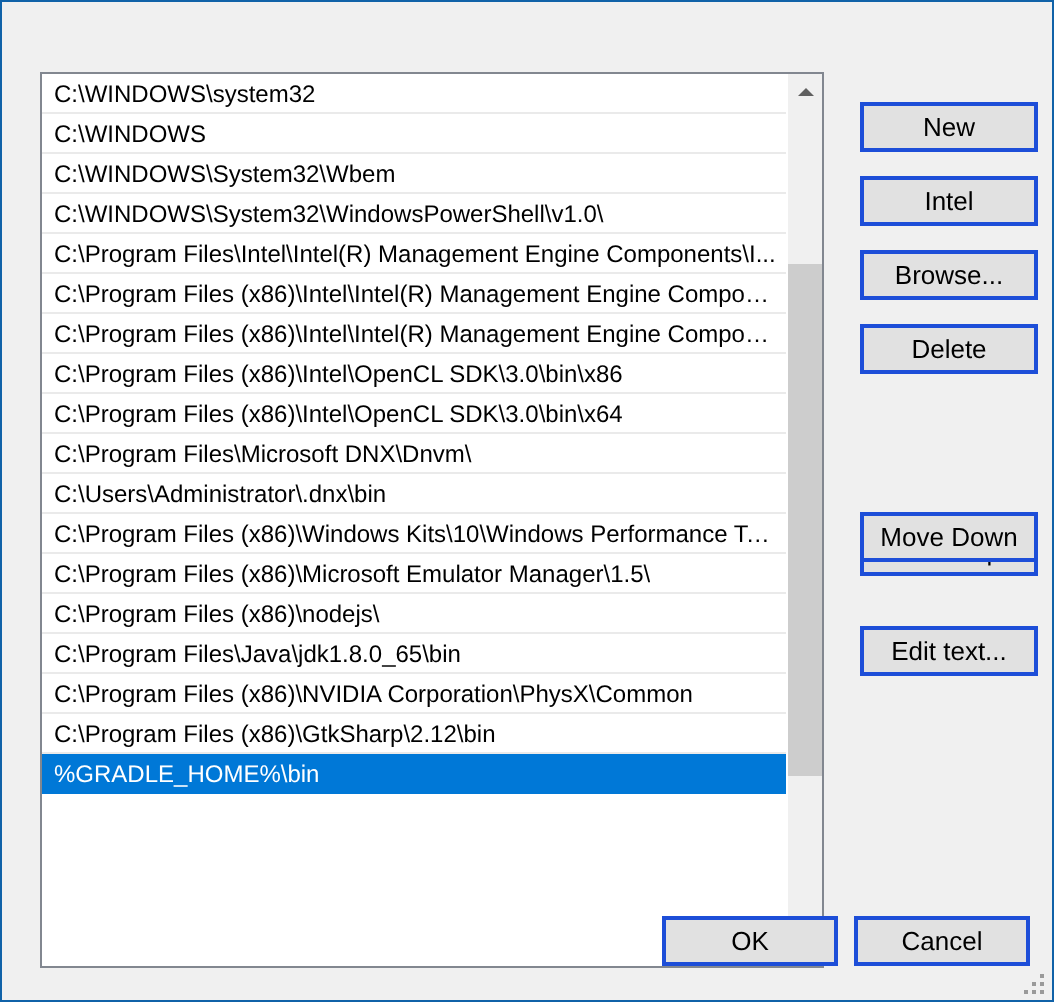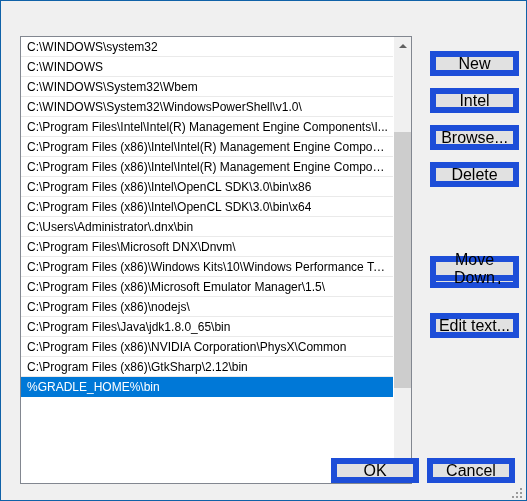--- a/index.html
+++ b/index.html
@@ -144,23 +144,23 @@
     border-right: 4px solid transparent;
   }
   .arrow-up   { border-bottom: 4px solid #606060; }
   .arrow-down { border-top: 4px solid #606060; }
 
   
   .btn {
     position: absolute;
     box-sizing: border-box;
     background: #e1e1e1;
-    border: 6px solid #1d4ed8;
+    border: 2px solid #1d4ed8;
     font-family: "Liberation Sans", sans-serif;
-    font-size: 16px;
+    font-size: 13px;
     color: #000000;
     display: flex;
     align-items: center;
     justify-content: center;
     cursor: default;
     user-select: none;
     padding: 0;
   }
   .side-btn {
     left: 429px;
@@ -217,24 +217,24 @@
           <div class="row">
             <span class="row-text">C:\Program Files (x86)\Intel\Intel(R) Management Engine Compon...</span>
           </div>
           <div class="row">
             <span class="row-text">C:\Program Files (x86)\Intel\OpenCL SDK\3.0\bin\x86</span>
           </div>
           <div class="row">
             <span class="row-text">C:\Program Files (x86)\Intel\OpenCL SDK\3.0\bin\x64</span>
           </div>
           <div class="row">
+            <span class="row-text">C:\Program Files\Microsoft DNX\Dnvm\</span>
+          </div>
+          <div class="row">
             <span class="row-text">C:\Users\Administrator\.dnx\bin</span>
-          </div>
-          <div class="row">
-            <span class="row-text">C:\Program Files\Microsoft DNX\Dnvm\</span>
           </div>
           <div class="row">
             <span class="row-text">C:\Program Files (x86)\Windows Kits\10\Windows Performance To...</span>
           </div>
           <div class="row">
             <span class="row-text">C:\Program Files (x86)\Microsoft Emulator Manager\1.5\</span>
           </div>
           <div class="row">
             <span class="row-text">C:\Program Files (x86)\nodejs\</span>
           </div>

